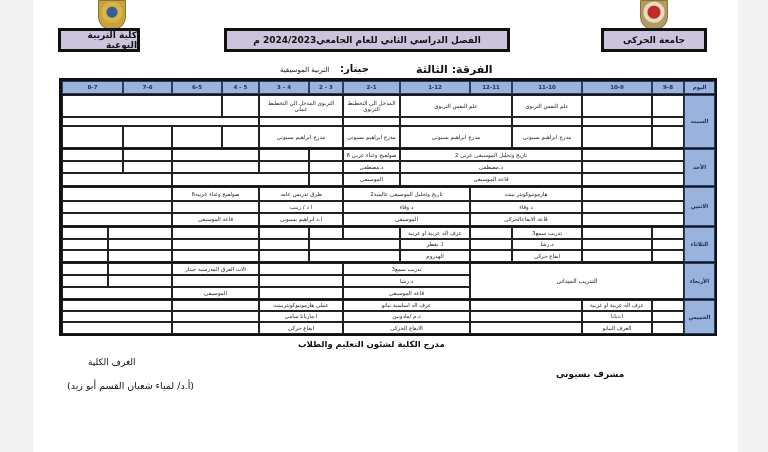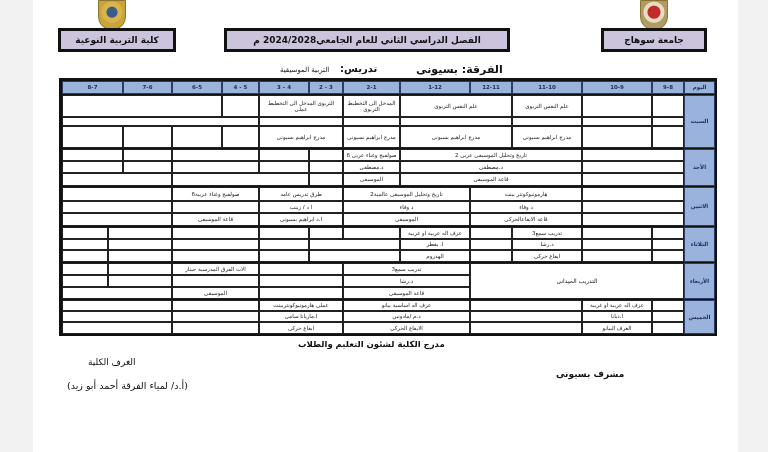--- a/index.html
+++ b/index.html
@@ -17,26 +17,26 @@
   .foot{position:absolute;color:#111;direction:rtl;white-space:nowrap;}
 </style>
 </head>
 <body>
 
 <div class="page"></div>
 
 <div class="logo logo-left"></div>
 <div class="logo logo-right"></div>
 
-<div class="hbox" style="left:58px;top:28px;width:118px;">كلية التربية النوعية</div>
-<div class="hbox" style="left:224px;top:28px;width:286px;">الفصل الدراسي الثاني للعام الجامعي2024/2028 م</div>
-<div class="hbox" style="left:601px;top:28px;width:106px;">جامعة سوهاج</div>
-
-<div class="sub" style="left:416px;top:63px;font-size:11px;">الفرقة: بسيونى</div>
-<div class="sub" style="left:340px;top:63px;font-size:10px;">تدريس:</div>
+<div class="hbox" style="left:58px;top:28px;width:82px;">كلية التربية النوعية</div>
+<div class="hbox" style="left:224px;top:28px;width:286px;">الفصل الدراسي الثاني للعام الجامعي2024/2023 م</div>
+<div class="hbox" style="left:601px;top:28px;width:106px;">جامعة الحركى</div>
+
+<div class="sub" style="left:416px;top:63px;font-size:11px;">الفرقة: الثالثة</div>
+<div class="sub" style="left:340px;top:63px;font-size:10px;">جيتار:</div>
 <div class="sub" style="left:280px;top:66px;font-size:7px;font-weight:normal;">التربية الموسيقية</div>
 
 <div class="tbl"></div>
 
 <div class="cell hcell" style="left:684px;top:81px;width:31px;height:13px;">اليوم</div>
 <div class="cell hcell" style="left:652px;top:81px;width:32px;height:13px;">9-8</div>
 <div class="cell hcell" style="left:582px;top:81px;width:70px;height:13px;">10-9</div>
 <div class="cell hcell" style="left:512px;top:81px;width:70px;height:13px;">11-10</div>
 <div class="cell hcell" style="left:470px;top:81px;width:42px;height:13px;">12-11</div>
 <div class="cell hcell" style="left:400px;top:81px;width:70px;height:13px;">1-12</div>
@@ -200,14 +200,14 @@
 <div class="cell" style="left:652px;top:322px;width:32px;height:12px;"></div>
 <div class="cell" style="left:582px;top:322px;width:70px;height:12px;">الغرف البيانو</div>
 <div class="cell" style="left:470px;top:322px;width:112px;height:12px;"></div>
 <div class="cell" style="left:343px;top:322px;width:127px;height:12px;">الايقاع الحركى</div>
 <div class="cell" style="left:259px;top:322px;width:84px;height:12px;">ايقاع حركى</div>
 <div class="cell" style="left:172px;top:322px;width:87px;height:12px;"></div>
 <div class="cell" style="left:62px;top:322px;width:110px;height:12px;"></div>
 
 <div class="foot" style="left:298px;top:339px;font-size:8.5px;font-weight:bold;">مدرج الكلية لشئون التعليم والطلاب</div>
 <div class="foot" style="left:88px;top:357px;font-size:9px;">الغرف الكلية</div>
-<div class="foot" style="left:67px;top:380px;font-size:9.5px;">(أ.د/ لمياء الفرقة أحمد أبو زيد)</div>
+<div class="foot" style="left:67px;top:380px;font-size:9.5px;">(أ.د/ لمياء شعبان القسم أبو زيد)</div>
 <div class="foot" style="left:556px;top:369px;font-size:9px;font-weight:bold;">مشرف بسيونى</div>
 
 </body></html>

